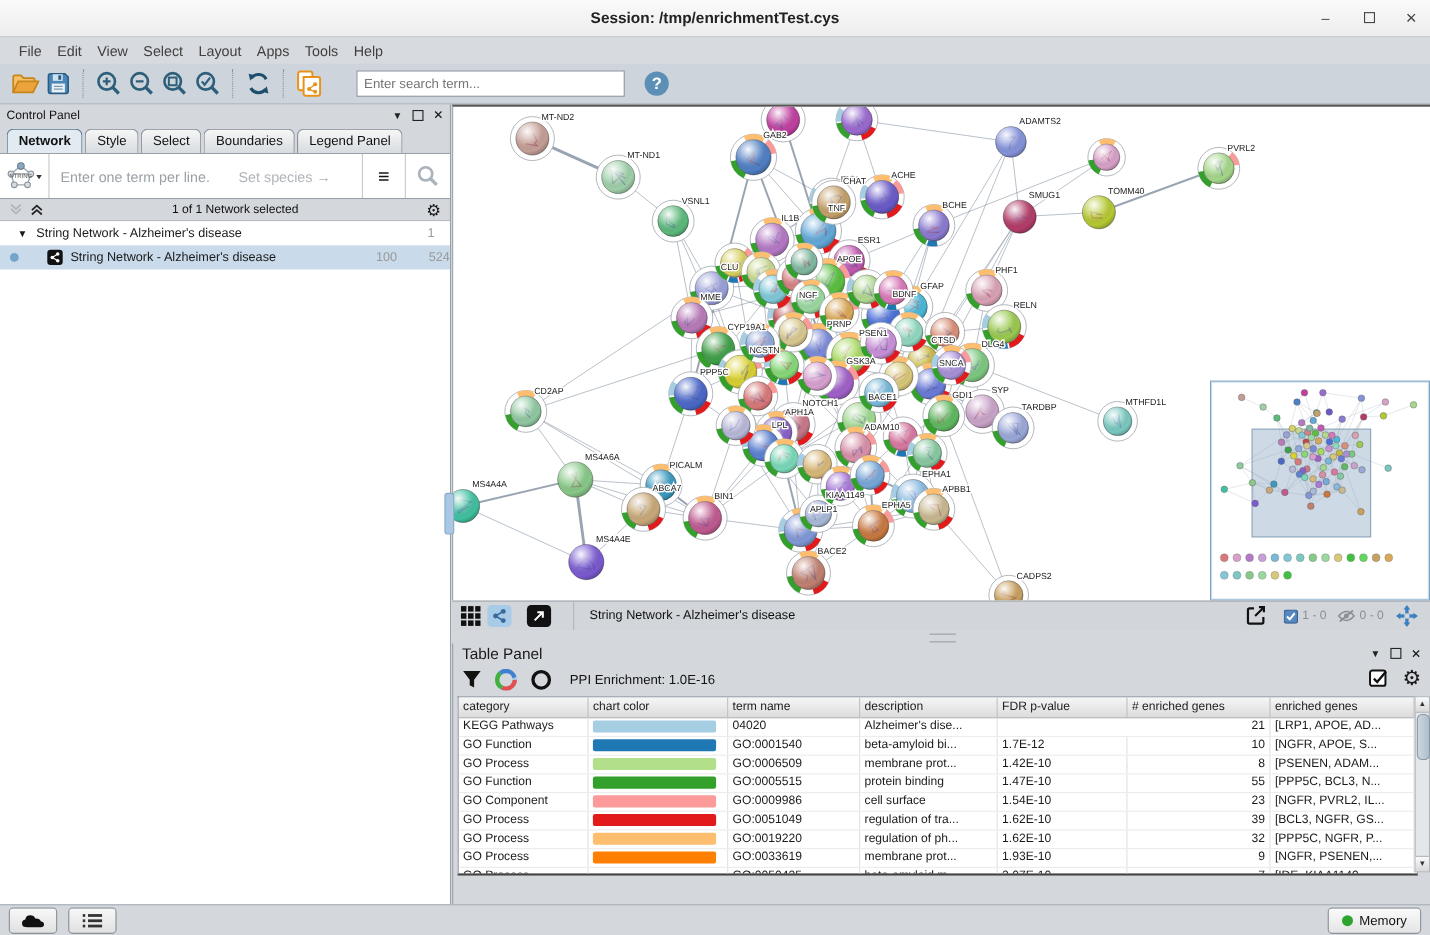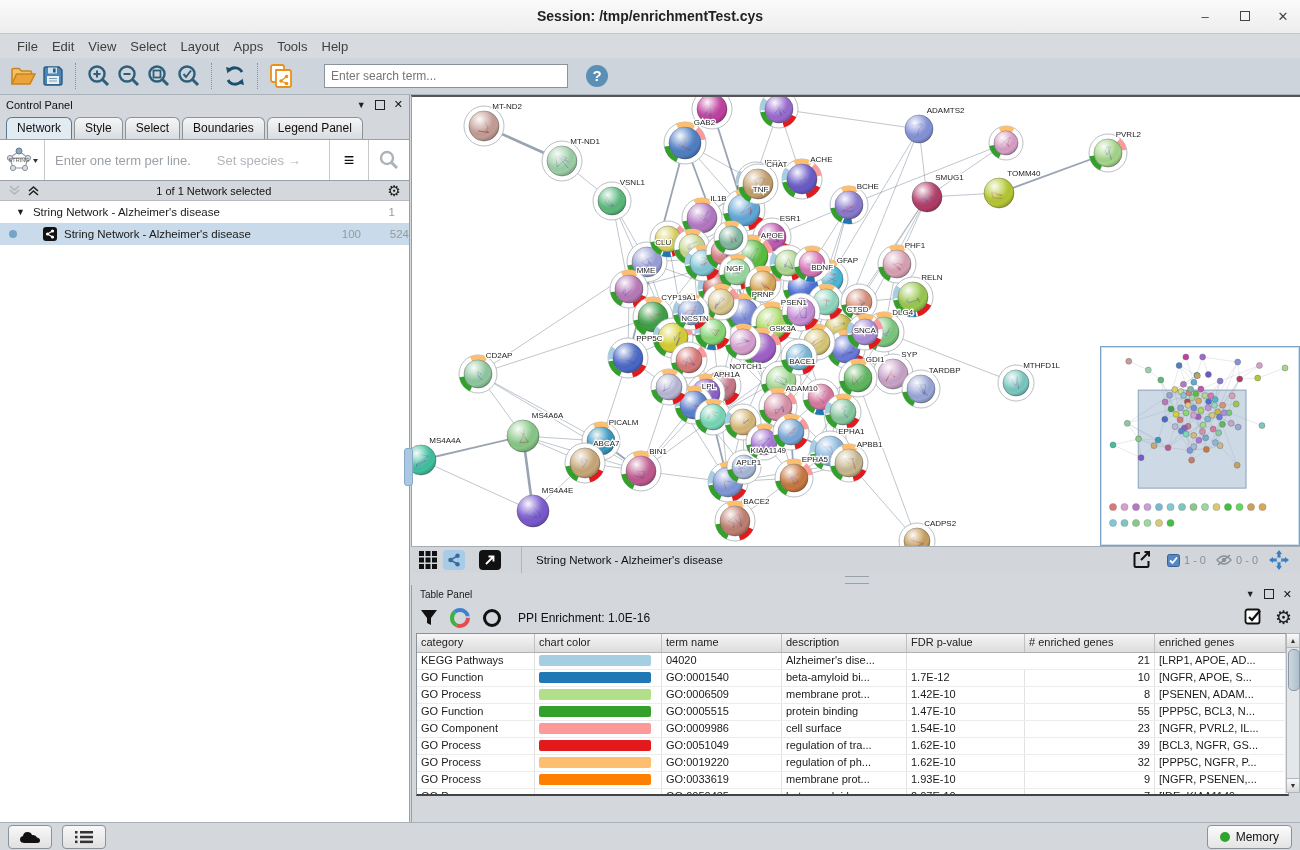--- a/index.html
+++ b/index.html
@@ -26,21 +26,21 @@
   #control-panel{left:0;top:95px;width:410px;height:727px;background:#d4d7dc;border-right:1px solid #9aa0a8;box-sizing:border-box;}
   #cp-title-row{height:19px;display:flex;align-items:center;padding:0 6px;}
   #cp-title-row .t{font-size:11px;color:#111;}
   .panel-glyphs{margin-left:auto;display:flex;align-items:center;gap:9px;}
   .g-caret{font-size:9px;color:#222;}
   .g-box{width:8px;height:8px;border:1.5px solid #222;display:inline-block;}
   .g-x{font-size:11px;font-weight:bold;color:#111;}
   #cp-tabs{height:25px;display:flex;align-items:flex-end;padding-left:6px;gap:2px;}
   .cp-tab{font-size:12px;padding:3px 10px 4px;border:1px solid #8a929a;border-bottom:none;
           border-radius:6px 6px 0 0;background:linear-gradient(#f6f6f6,#d8dce0);color:#111;}
-  .cp-tab.active{background:#e3ebf2;border-color:#5a7a94;position:relative;z-index:2;font-weight:normal;text-align:center;}
+  .cp-tab.active{background:#e3ebf2;border-color:#5a7a94;position:relative;z-index:2;font-weight:bold;text-align:center;}
   #cp-search{height:40px;background:#fff;border-top:1px solid #9aa0a8;border-bottom:1px solid #9aa0a8;
              display:flex;align-items:center;}
   #string-logo{width:44px;display:flex;align-items:center;justify-content:center;border-right:1px solid #c8c8c8;height:100%;}
   #cp-search .ph{font-size:13px;color:#9aa0a6;padding-left:10px;flex:0 0 auto;}
   #cp-search .species{font-size:13px;color:#b0b4ba;margin-left:26px;flex:1;}
   .vline{width:1px;height:100%;background:#c8c8c8;}
   #burger{width:38px;text-align:center;font-size:18px;color:#111;}
   #cp-mag{width:40px;display:flex;justify-content:center;}
   #cp-selector{height:19px;display:flex;align-items:center;padding:0 8px;}
   #cp-selector .status{flex:1;text-align:center;font-size:11px;color:#111;}
@@ -60,21 +60,21 @@
                display:flex;align-items:center;box-sizing:border-box;padding:0 6px;}
   .nt-btn{width:22px;height:20px;display:flex;align-items:center;justify-content:center;margin-right:4px;}
   #net-title{font-size:11.5px;color:#111;margin-left:16px;border-left:1px solid #b0b6bc;padding-left:14px;height:100%;display:flex;align-items:center;flex:1;}
   .counter{font-size:11px;color:#8a8f96;display:flex;align-items:center;gap:4px;margin-left:10px;}
   
   #h-divider{left:411px;top:573px;width:889px;height:12px;background:#d4d7dc;}
   #h-grip{left:845px;top:576px;width:24px;height:6px;border-top:1px solid #98a0a8;border-bottom:1px solid #98a0a8;}
   
   #table-panel{left:411px;top:585px;width:889px;height:237px;background:#d4d7dc;border-left:1px solid #9aa0a8;box-sizing:border-box;}
   #tp-title-row{height:18px;display:flex;align-items:center;padding:0 8px;}
-  #tp-title-row .t{font-size:10px;text-align:center;}
+  #tp-title-row .t{font-size:14px;text-align:center;}
   #tp-toolbar{height:29px;display:flex;align-items:center;padding:0 8px;gap:12px;}
   #ppi-label{font-size:12px;color:#111;margin-left:4px;flex:1;}
   #enrich-table{position:absolute;left:4px;top:48px;width:871px;height:160px;background:#fff;border:1px solid #8a929a;border-bottom:2px solid #444;overflow:hidden;}
   .hdr-row{display:flex;height:18px;background:linear-gradient(#f6f6f6,#dcdcdc);border-bottom:1px solid #b0b0b0;}
   .hdr-cell{font-size:11px;color:#222;padding:2px 4px;border-right:1px solid #c0c0c0;box-sizing:border-box;overflow:hidden;white-space:nowrap;}
   .data-row{display:flex;height:16px;border-bottom:1px solid #ececec;}
   .cell{font-size:11px;padding:1px 4px;border-right:1px solid #e2e2e2;box-sizing:border-box;overflow:hidden;white-space:nowrap;}
   .cell.num{text-align:right;}
   .swatch{height:11px;margin-top:1px;border-radius:2px;width:112px;}
   #tbl-scroll{position:absolute;right:0;top:48px;width:14px;height:160px;background:#e4e7ea;border:1px solid #b0b6bc;box-sizing:border-box;}

